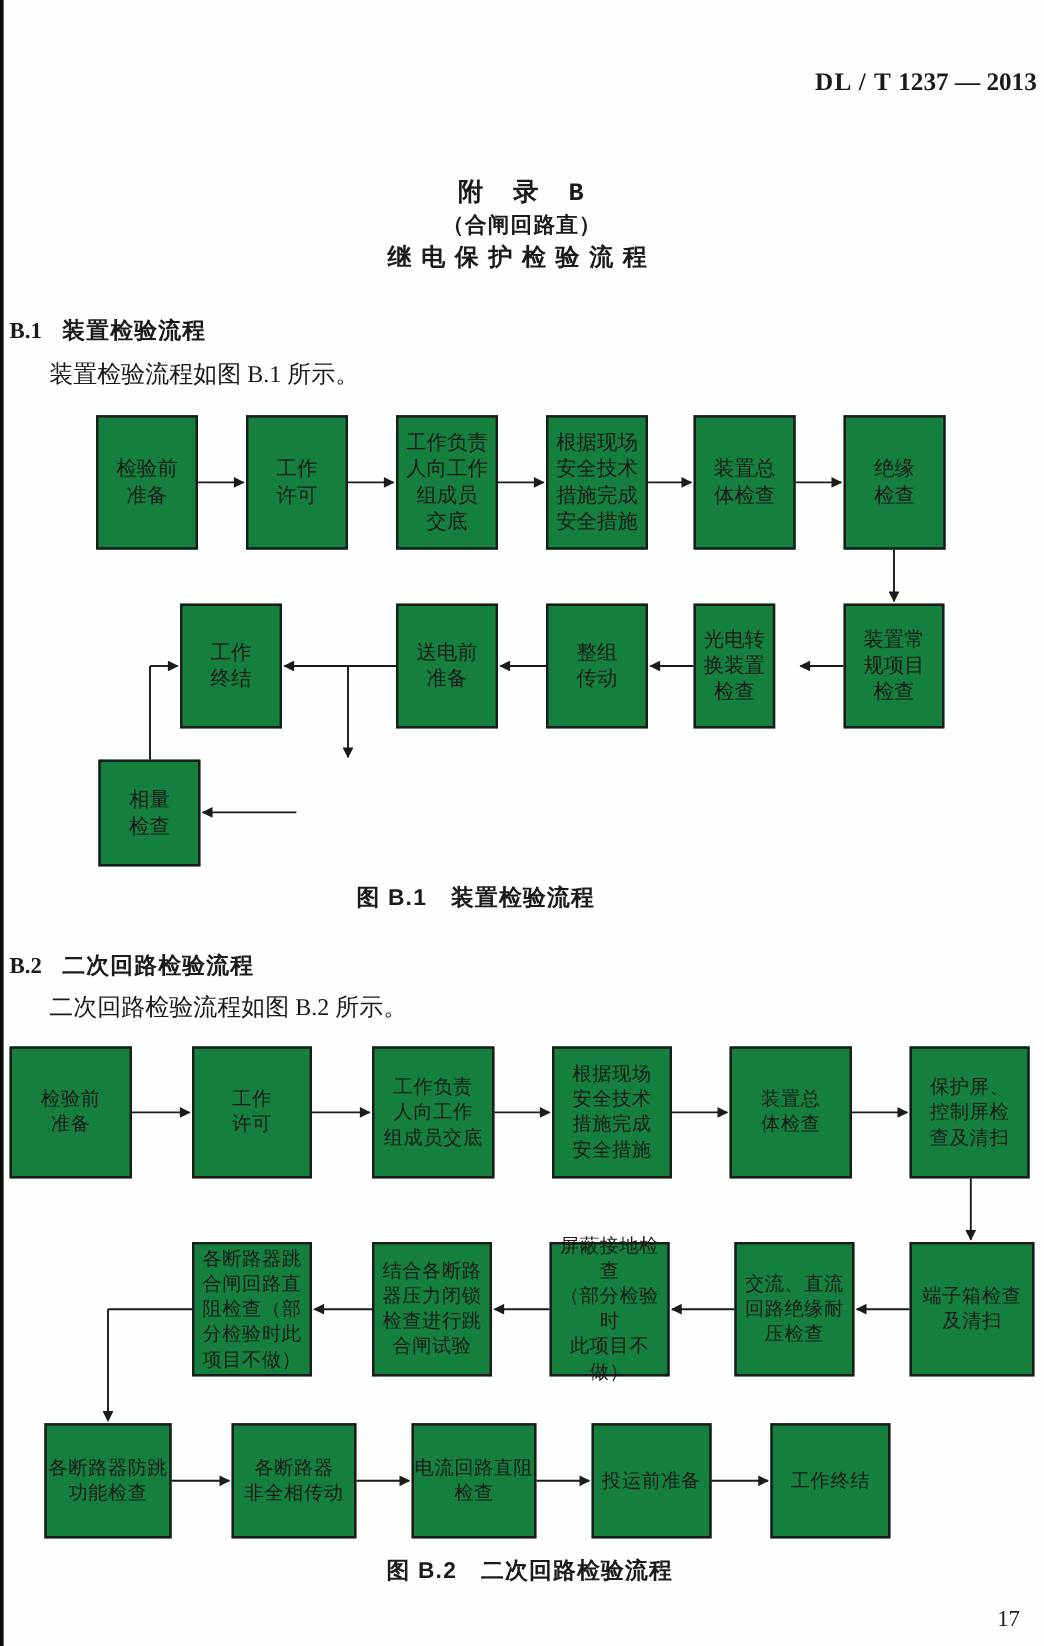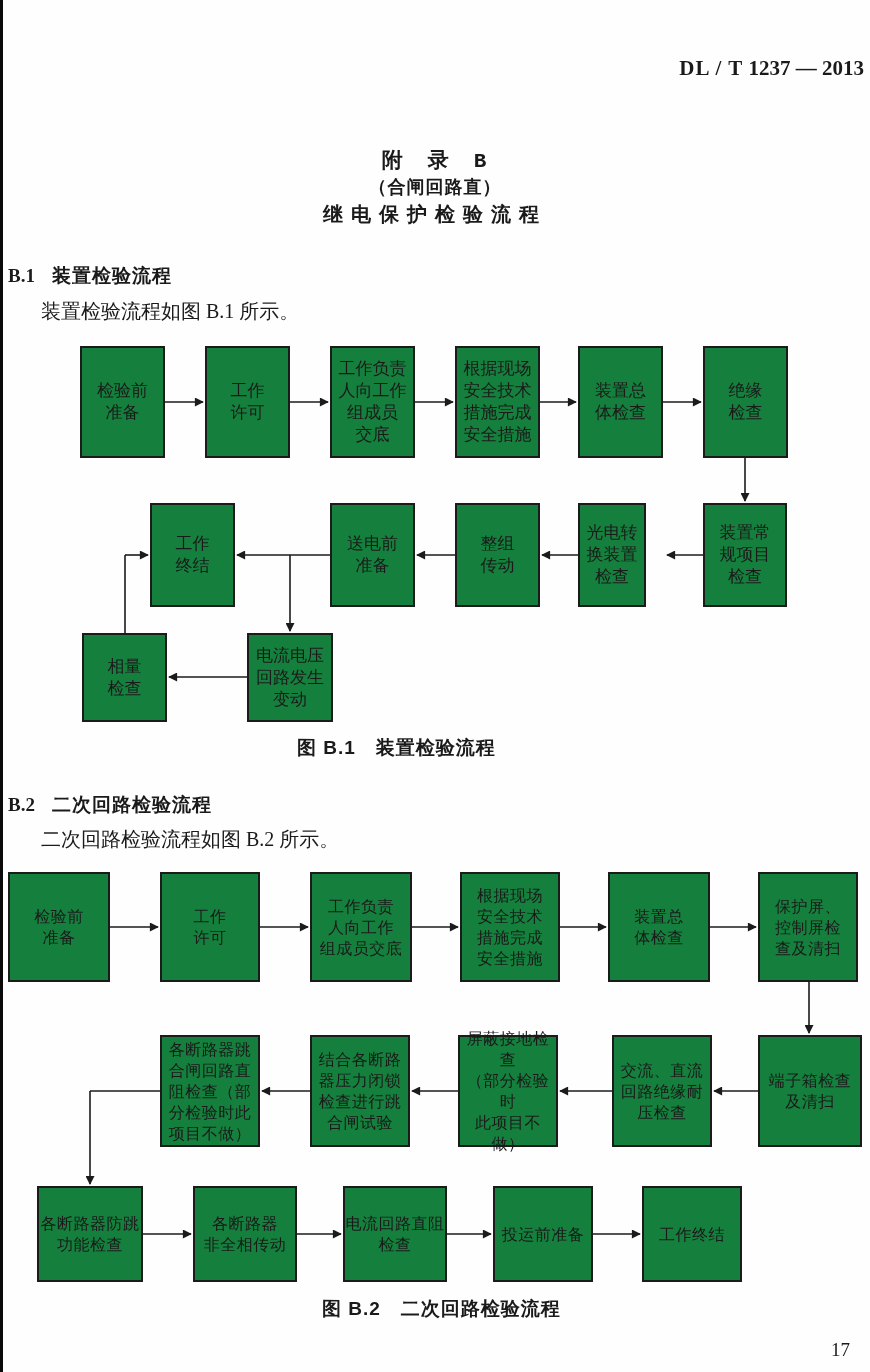--- a/index.html
+++ b/index.html
@@ -104,25 +104,20 @@
   <div class="fb f1" style="left:703px;top:503px;width:84px;height:104px">
       <span class="fbt">装置常
 规项目
 检查</span>
     </div>
 
   <div class="fb f1" style="left:82px;top:633px;width:85px;height:89px">
       <span class="fbt">相量
 检查</span>
     </div>
-  <div class="fb f1" style="left:247px;top:633px;width:86px;height:89px">
-      <span class="fbt">电流电压
-回路发生
-变动</span>
-    </div>
 
   <div class="fig-caption" style="left:297px;top:735px">图 B.1　装置检验流程</div>
 
   <div class="section-heading" style="left:8px;top:792px">
     <span class="sec-num">B.2</span><span class="sec-title">二次回路检验流程</span>
   </div>
   <div class="para" style="left:41px;top:826px">二次回路检验流程如图 B.2 所示。</div>
 
   <div class="fb f2" style="left:8px;top:872px;width:102px;height:110px">
       <span class="fbt">检验前

